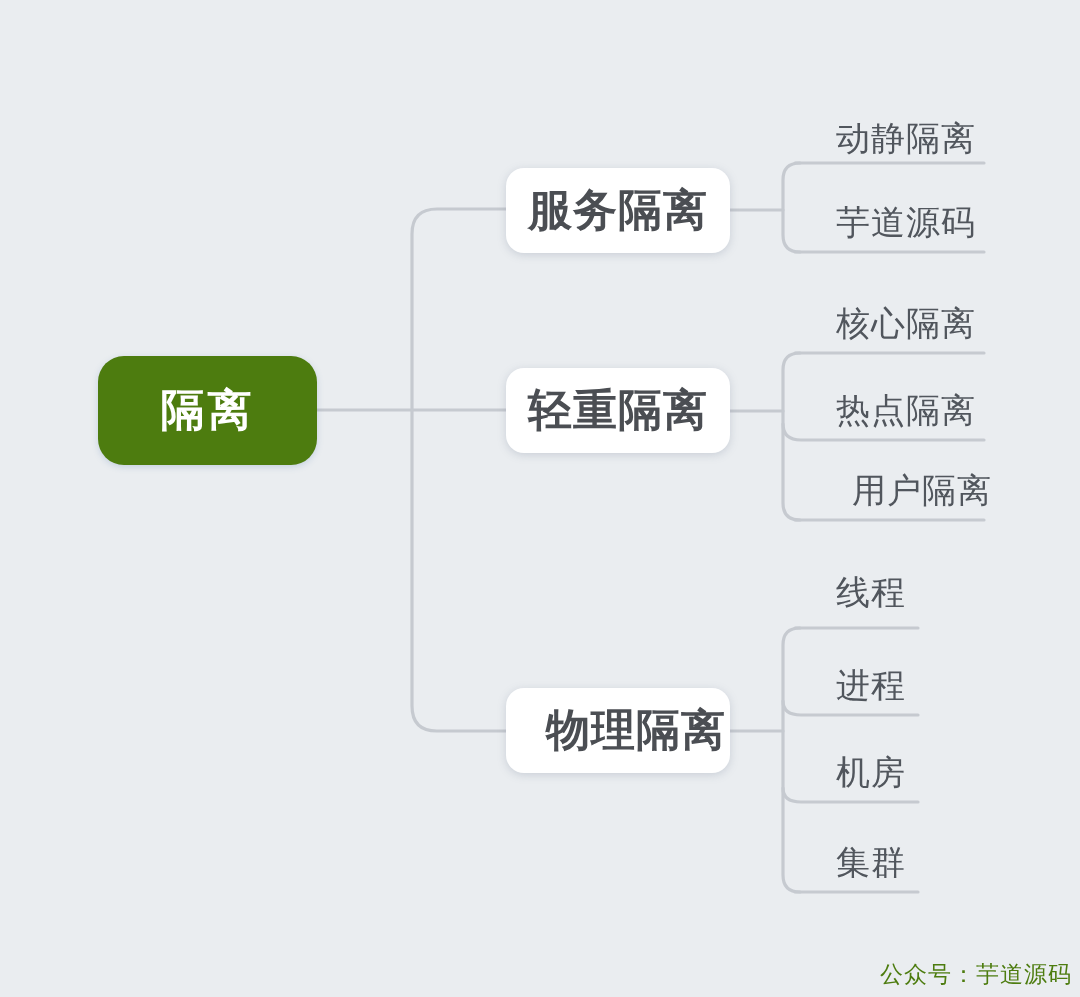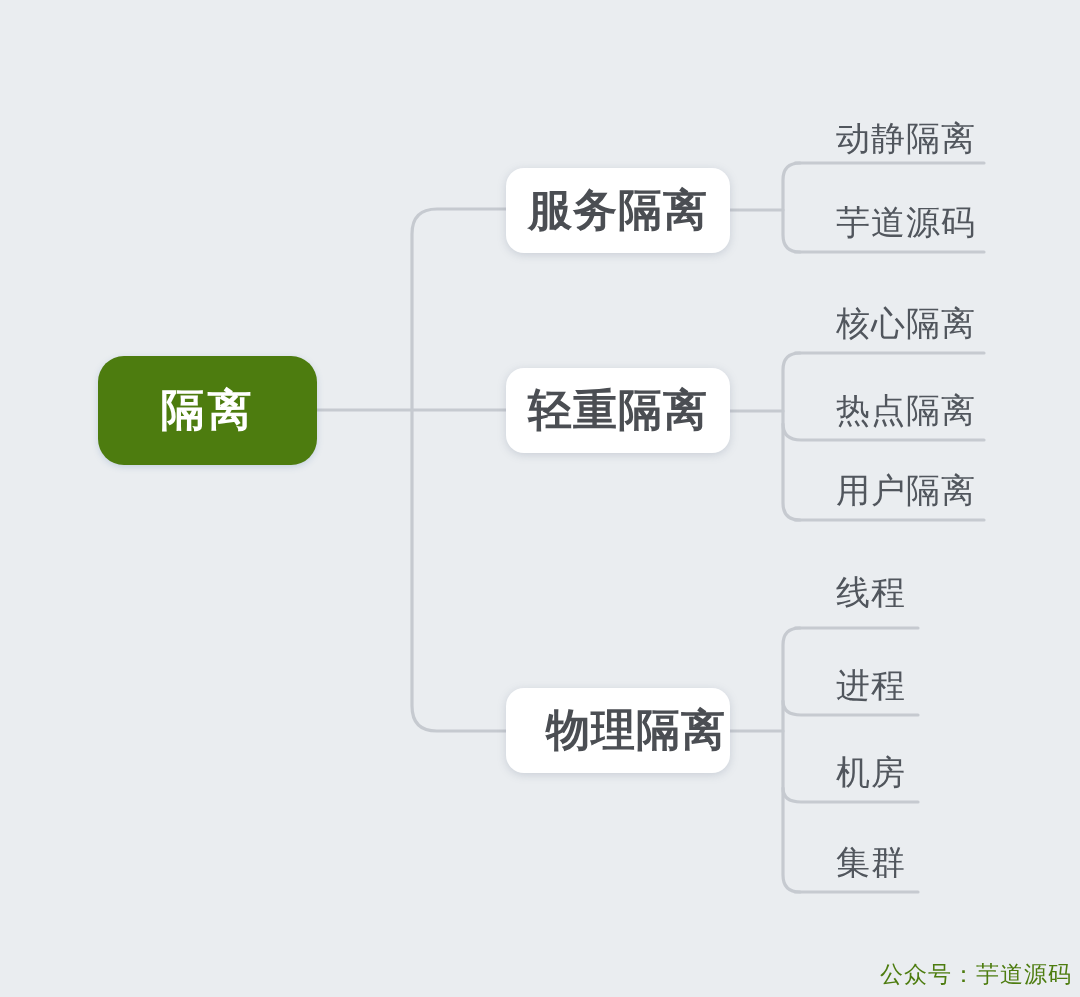--- a/index.html
+++ b/index.html
@@ -52,21 +52,21 @@
     left:836px;
     height:42px;line-height:42px;
     color:#51565d;
     font-size:34px;font-weight:500;letter-spacing:1px;
     white-space:nowrap;
   }
   .leaf-1a{top:117px;}
   .leaf-1b{top:201px;}
   .leaf-2a{top:302px;text-align:right;}
   .leaf-2b{top:389px;}
-  .leaf-2c{top:469px;}
+  .leaf-2c{top:469px;margin-left:16px;}
   .leaf-3a{top:572px;font-family:Liberation Serif, serif;}
   .leaf-3b{top:664px;}
   .leaf-3c{top:751px;}
   .leaf-3d{top:841px;}
   .watermark{
     position:absolute;
     right:8px;bottom:7px;
     font-family:"Liberation Serif","DejaVu Serif",serif;
     font-size:23px;
     color:#4d7c0f;

